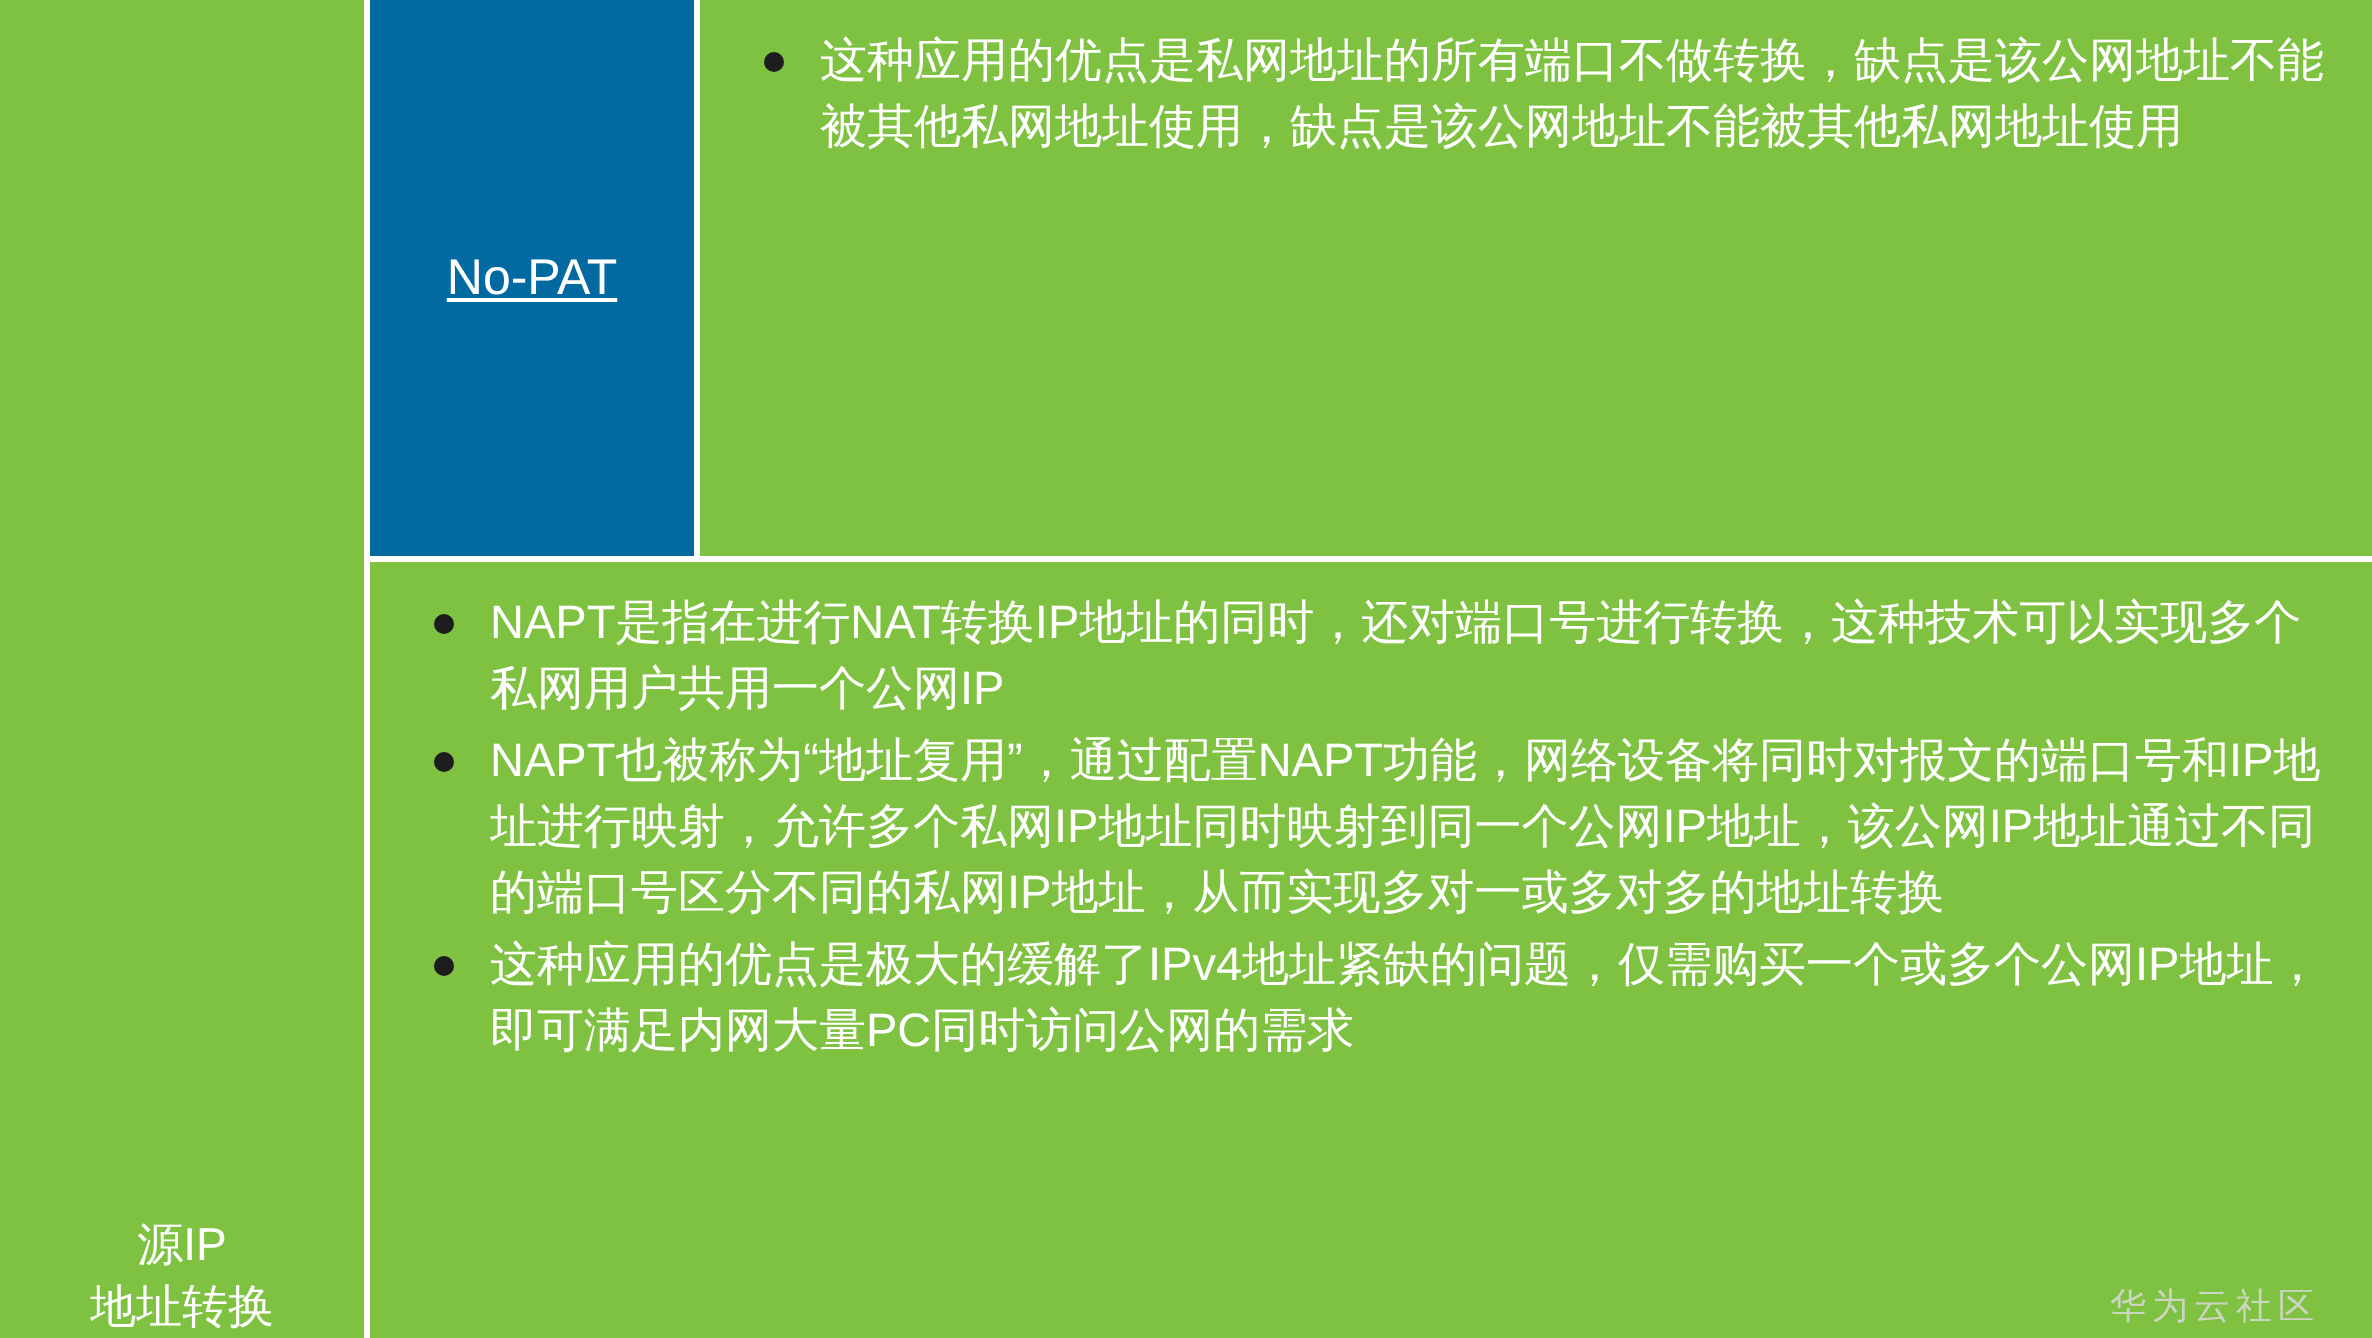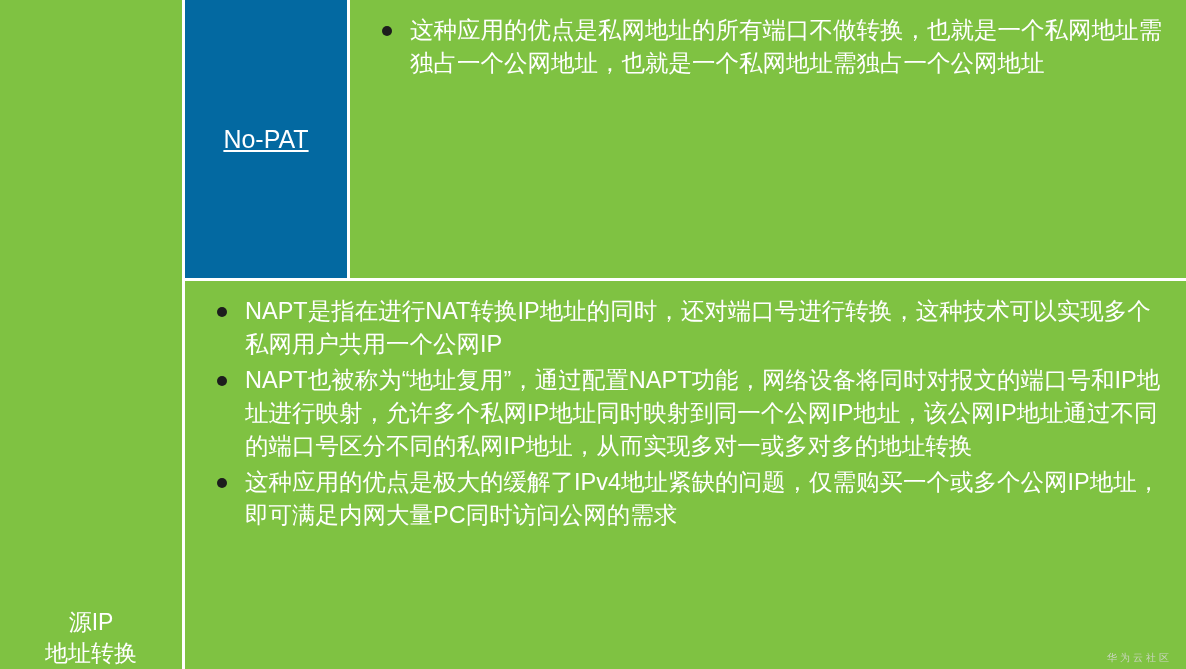--- a/index.html
+++ b/index.html
@@ -86,24 +86,24 @@
     position: absolute;
     left: 6px;
     top: 12px;
     width: 10px;
     height: 10px;
     border-radius: 50%;
     background: #1d1d1d;
   }
   .watermark {
     position: absolute;
-    right: 14px;
+    right: 26px;
     bottom: 4px;
     color: #d9d9d9;
-    font-size: 10px;
+    font-size: 18px;
     letter-spacing: 3px;
     opacity: 0.85;
     text-align: right;
   }
 </style>
 </head>
 <body>
 
 <div class="table">
 
@@ -113,21 +113,21 @@
       <div>地址转换</div>
     </div>
   </div>
 
   <div class="col-rows">
 
     <div class="row first">
       <div class="row-label">No-PAT</div>
       <div class="row-body">
         <ul class="bullets">
-          <li>这种应用的优点是私网地址的所有端口不做转换，也就是一个私网地址需独占一个公网地址，也就是一个私网地址需独占一个公网地址</li>
+          <li>这种应用的优点是私网地址的所有端口不做转换，缺点是该公网地址不能被其他私网地址使用，缺点是该公网地址不能被其他私网地址使用</li>
         </ul>
       </div>
     </div>
 
     <div class="row second">
       <div class="row-body">
         <ul class="bullets">
           <li>NAPT是指在进行NAT转换IP地址的同时，还对端口号进行转换，这种技术可以实现多个私网用户共用一个公网IP</li>
           <li>NAPT也被称为“地址复用”，通过配置NAPT功能，网络设备将同时对报文的端口号和IP地址进行映射，允许多个私网IP地址同时映射到同一个公网IP地址，该公网IP地址通过不同的端口号区分不同的私网IP地址，从而实现多对一或多对多的地址转换</li>
           <li>这种应用的优点是极大的缓解了IPv4地址紧缺的问题，仅需购买一个或多个公网IP地址，即可满足内网大量PC同时访问公网的需求</li>

